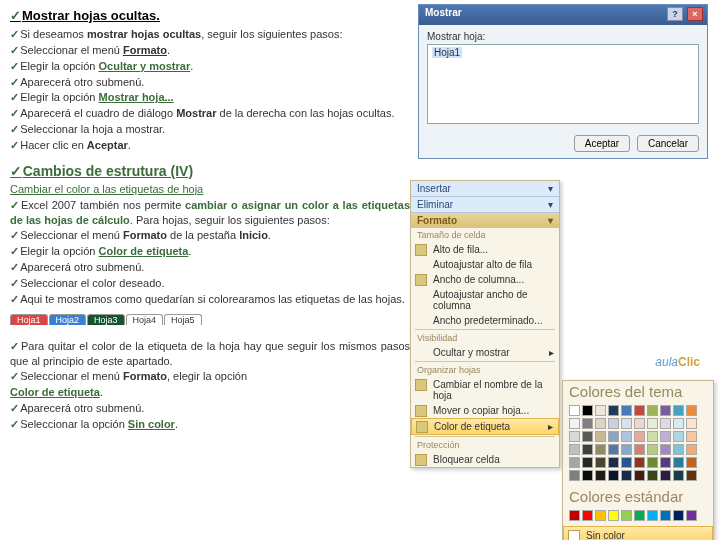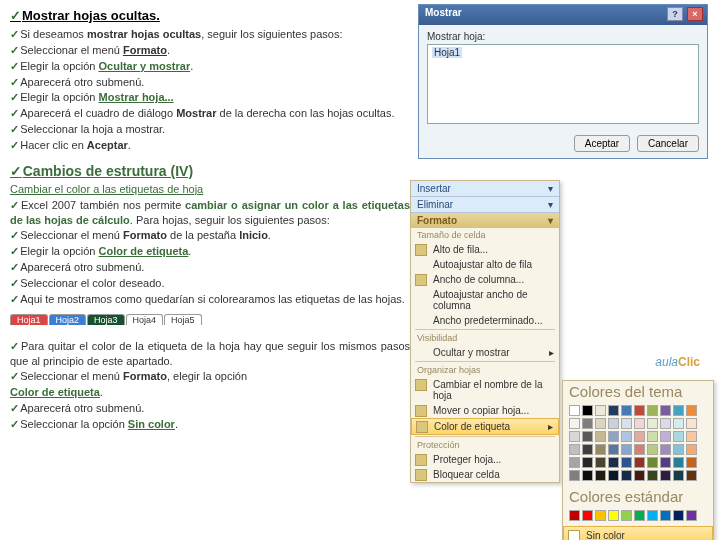--- a/index.html
+++ b/index.html
@@ -116,21 +116,20 @@
 <hr>
 <div class="sect">Visibilidad</div>
 <div class="item arrow">Ocultar y mostrar</div>
 <hr>
 <div class="sect">Organizar hojas</div>
 <div class="item"><span class="ic"></span><span>Cambiar el nombre de la hoja</span></div>
 <div class="item"><span class="ic"></span><span>Mover o copiar hoja...</span></div>
 <div class="item arrow hl"><span class="ic"></span><span>Color de etiqueta</span></div>
 <hr>
 <div class="sect">Protección</div>
-<div class="item"><span class="ic"></span><span>Proteger hoja...</span></div>
 <div class="item"><span class="ic"></span><span>Bloquear celda</span></div>
 </div>
 
 <div class="palette">
 <div class="sect">Colores del tema</div>
 <div class="grid" id="theme-grid">
       <div class="row">
         <div class="sw" style="background: rgb(255, 255, 255);"></div>
         <div class="sw" style="background: rgb(0, 0, 0);"></div>
         <div class="sw" style="background: rgb(238, 232, 220);"></div>

